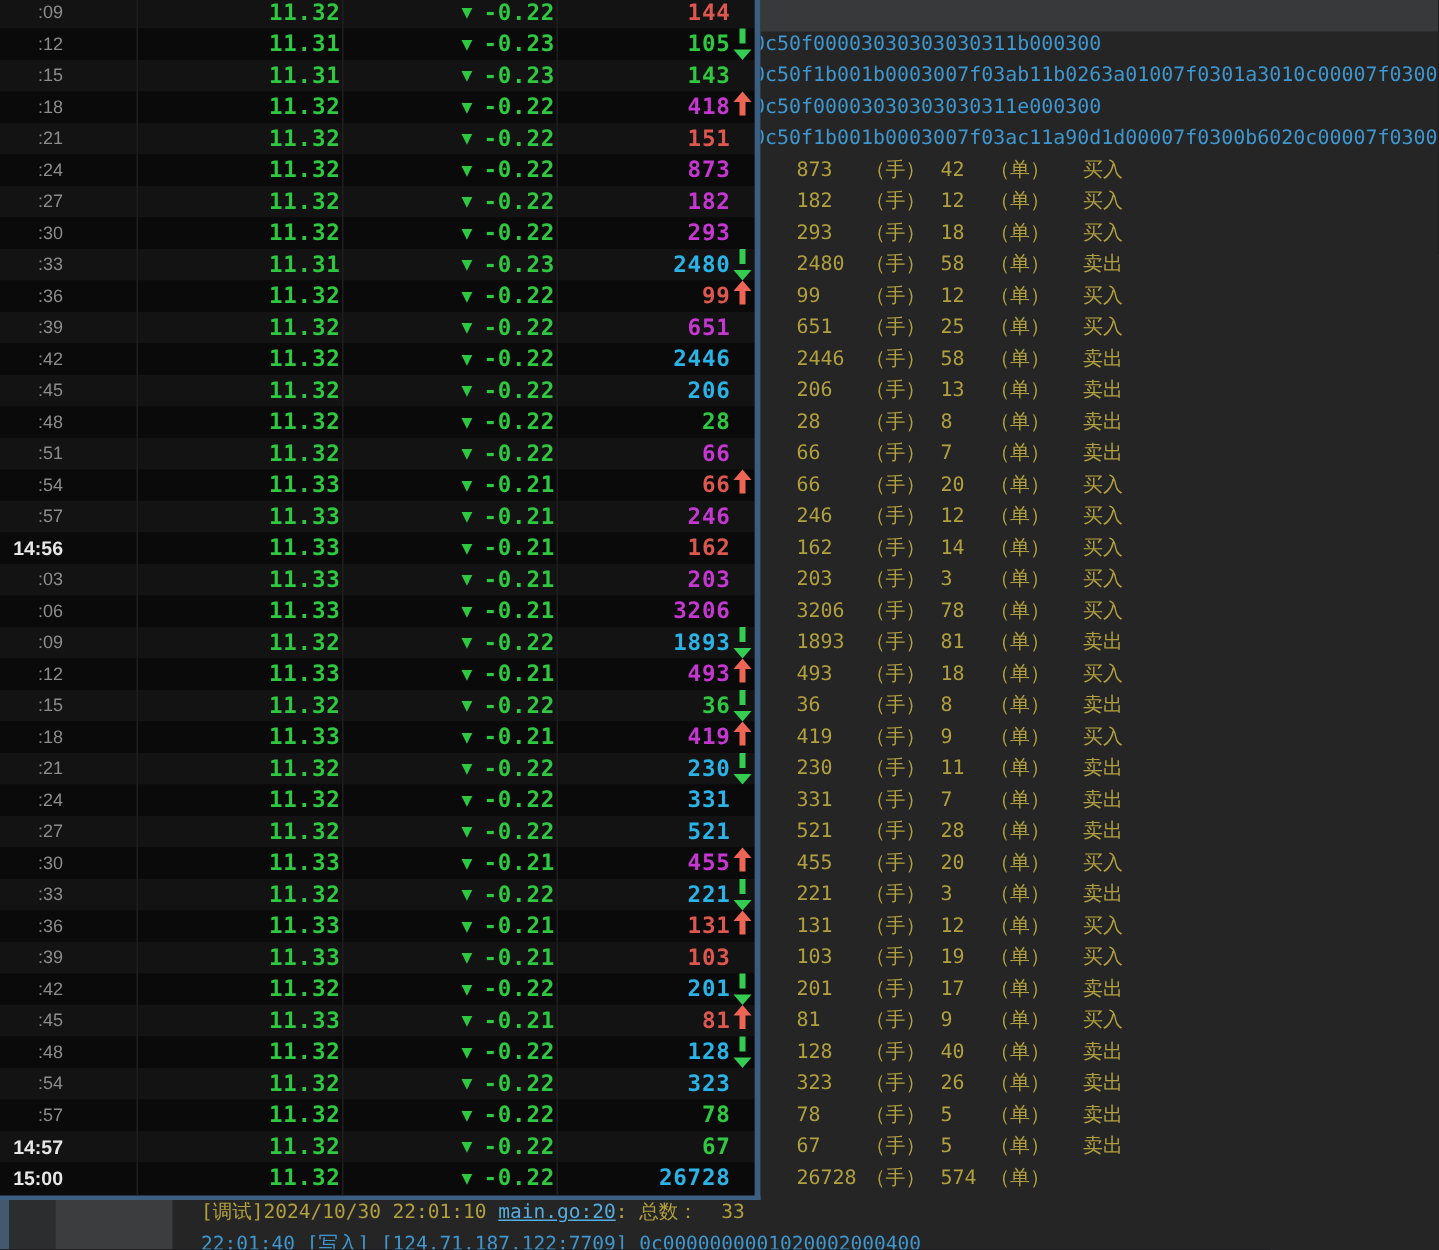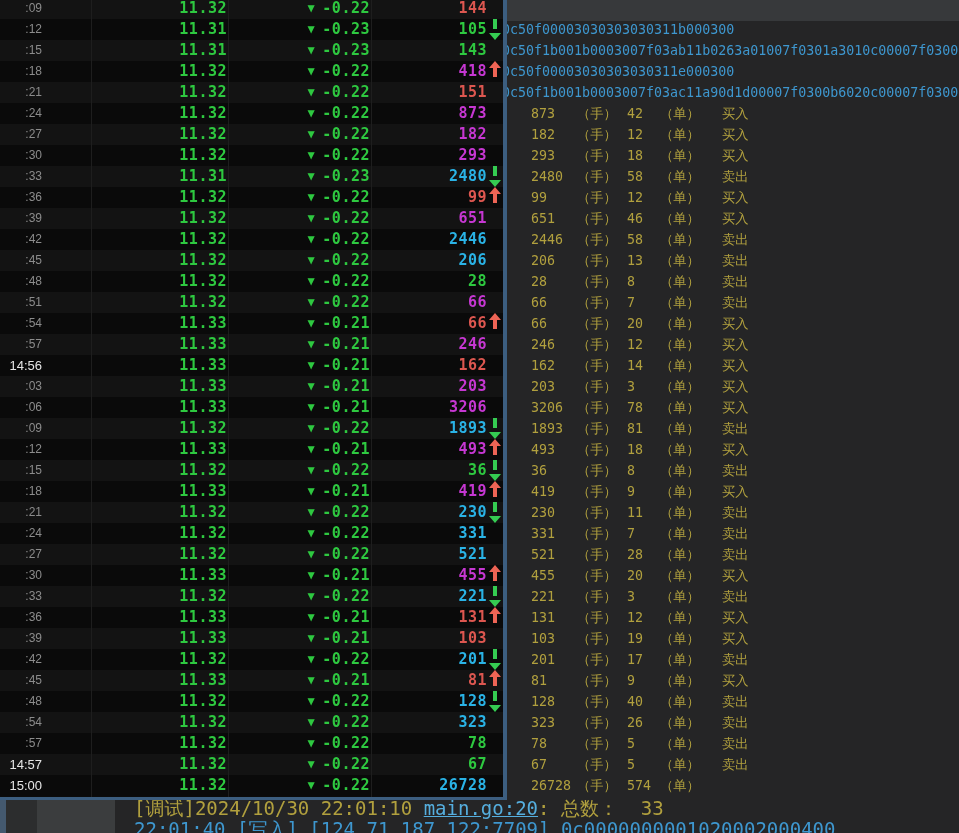--- a/index.html
+++ b/index.html
@@ -13,42 +13,42 @@
   .traderow{position:absolute;left:0;width:959px;height:21px;line-height:21px;
             font-size:13.3px;color:#b1a03e;}
   .traderow span{position:absolute;top:0;height:21px;line-height:21px;white-space:pre;}
   .tr-vol{left:531px;}
   .tr-hand{left:577px;}
   .tr-cnt{left:627px;}
   .tr-dan{left:660px;}
   .tr-dir{left:722px;}
 
   .logline{position:absolute;left:134px;height:21px;line-height:21px;white-space:pre;
-           font-size:19px;}
+           font-size:13px;}
   #log1{top:798px;color:#b1a03e;}
   #log2{top:819px;color:#3e97cf;}
   .srclink{color:#55aede;text-decoration:underline;cursor:pointer;}
 
   
   .edgestrip{position:absolute;left:0;top:799px;width:6px;height:34px;background:#44596f;}
   .cornerblock{position:absolute;left:6px;top:799px;width:31px;height:34px;background:#2c2d2e;}
   .scrollseg{position:absolute;left:37px;top:799px;width:78px;height:34px;background:#3b3d3e;}
 
   
   #tickwin{position:absolute;left:0;top:0;width:503px;height:797px;background:#0b0b0b;
            border-right:4px solid #3c5e80;border-bottom:3px solid #3c5e80;overflow:hidden;}
   #tickrows{position:absolute;left:0;top:-2px;width:503px;}
   .colsep{position:absolute;top:0;width:1px;height:797px;background:#1e1e1e;z-index:5;}
   .trow{position:relative;width:503px;height:21px;}
   .trow.a{background:#131313;}
   .trow.b{background:#0a0a0a;}
   .trow span{position:absolute;top:0;height:21px;line-height:21px;display:block;}
   .c-time{left:0;width:42px;text-align:right;color:#8c8c8c;
           font-family:"Liberation Sans",sans-serif;font-size:12px;}
-  .c-time.full{color:#e6e6e6;font-weight:normal;font-size:13px;}
+  .c-time.full{color:#e6e6e6;font-weight:bold;font-size:13px;}
   .c-price{left:60px;width:167px;text-align:right;font-weight:bold;font-size:15px;
            letter-spacing:0.5px;color:#2ec940;}
   .c-change{left:240px;width:130px;text-align:right;font-weight:bold;font-size:15px;
             letter-spacing:0.5px;color:#2ec940;}
   .c-change .tri{position:static;display:inline-block;font-size:12px;margin-right:7px;
                  vertical-align:1px;}
   .c-vol{left:371px;width:116px;text-align:right;font-weight:bold;font-size:15px;
          letter-spacing:0.5px;}
   .v-red{color:#dd5750;} .v-green{color:#2ec940;} .v-magenta{color:#c637d2;} .v-cyan{color:#2ab3e6;}
 
@@ -110,21 +110,21 @@
         <div class="traderow" style="top: 187px;">
           <span class="tr-vol">99</span>
           <span class="tr-hand">（手）</span>
           <span class="tr-cnt">12</span>
           <span class="tr-dan">（单）</span>
           <span class="tr-dir">买入</span>
         </div>
         <div class="traderow" style="top: 208px;">
           <span class="tr-vol">651</span>
           <span class="tr-hand">（手）</span>
-          <span class="tr-cnt">46</span>
+          <span class="tr-cnt">25</span>
           <span class="tr-dan">（单）</span>
           <span class="tr-dir">买入</span>
         </div>
         <div class="traderow" style="top: 229px;">
           <span class="tr-vol">2446</span>
           <span class="tr-hand">（手）</span>
           <span class="tr-cnt">58</span>
           <span class="tr-dan">（单）</span>
           <span class="tr-dir">卖出</span>
         </div>

